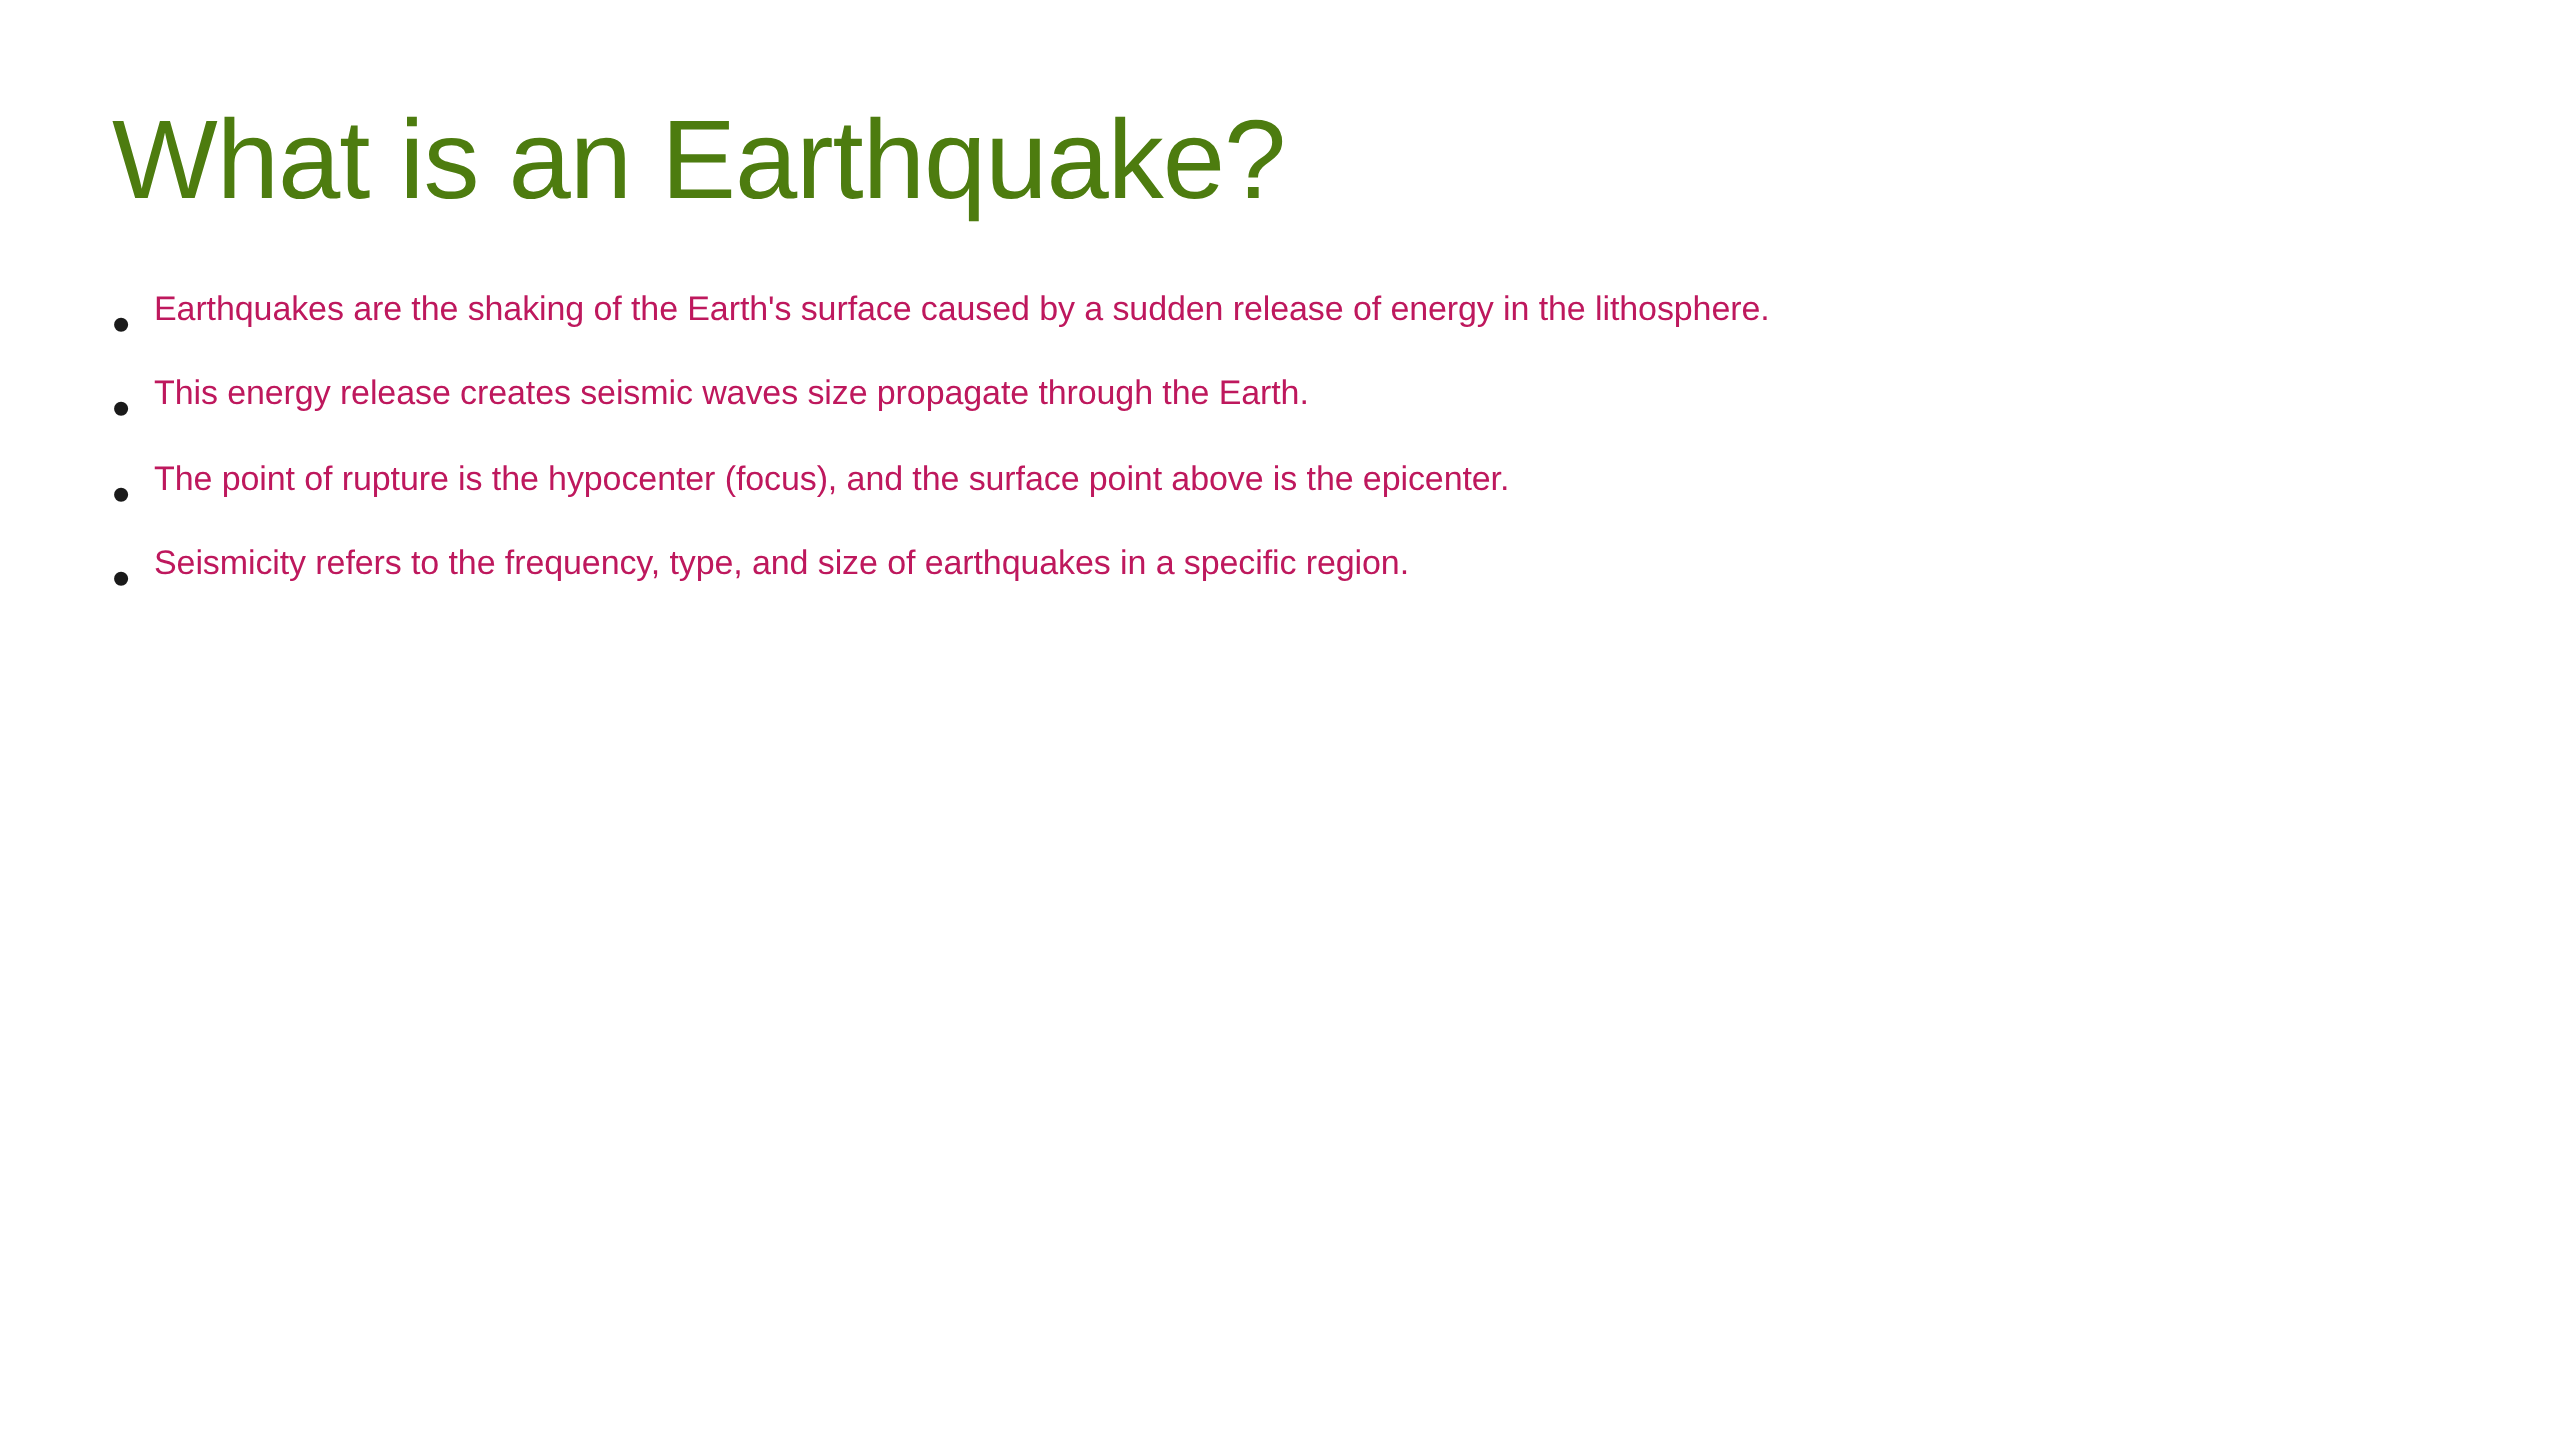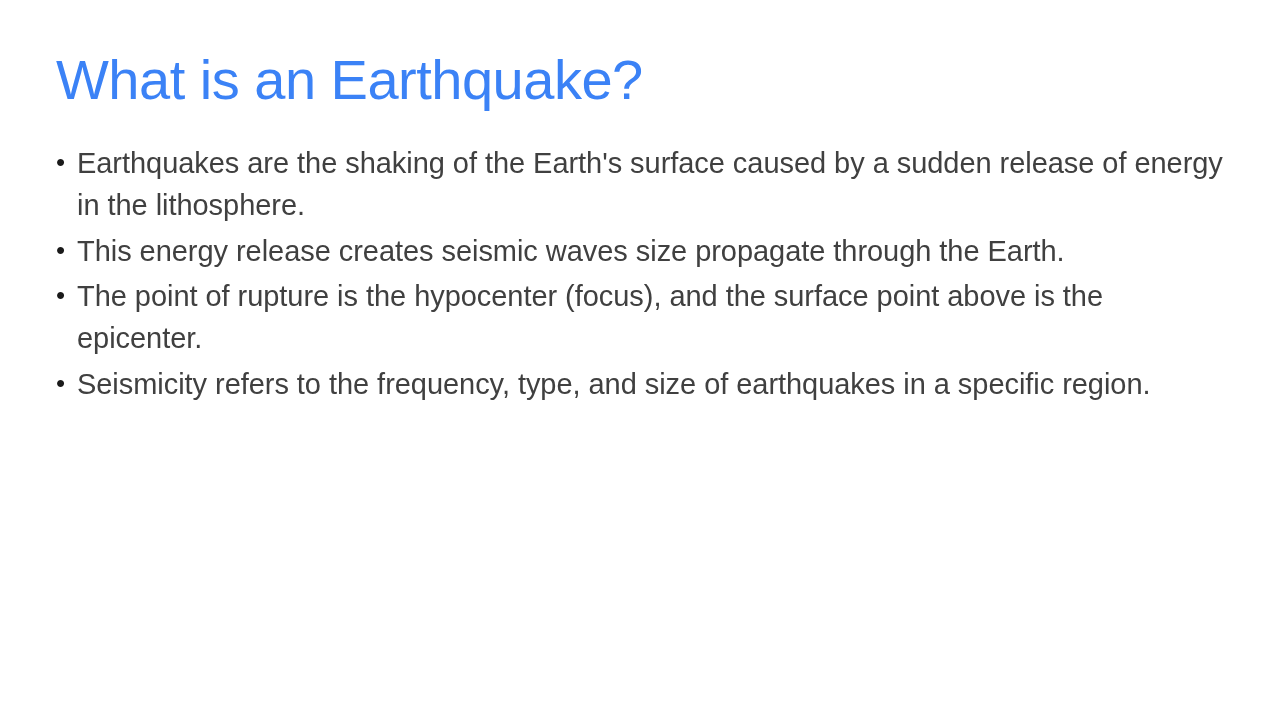--- a/index.html
+++ b/index.html
@@ -23,21 +23,21 @@
   }
   .slide-title {
     position: absolute;
     left: 56px;
     top: 48px;
     width: 1168px;
     font-size: 56px;
     line-height: 1.16;
     font-weight: 400;
     letter-spacing: -0.5px;
-    color: #3b82f6;
+    color: #4d7c0f;
     white-space: nowrap;
   }
   .slide-body {
     position: absolute;
     left: 56px;
     top: 143px;
     width: 1172px;
   }
   .bullet-row {
     display: flex;
@@ -46,23 +46,23 @@
   }
   .bullet-mark {
     flex: 0 0 auto;
     font-size: 26px;
     line-height: 1.48;
     color: #1a1a1a;
     width: 21px;
   }
   .bullet-text {
     flex: 1 1 auto;
-    font-size: 29px;
+    font-size: 17px;
     line-height: 1.44;
-    color: #404040;
+    color: #be185d;
     letter-spacing: -0.05px;
   }
 </style>
 </head>
 <body>
 
 <div class="slide">
 
   <div class="slide-title">What is an Earthquake?</div>
 

